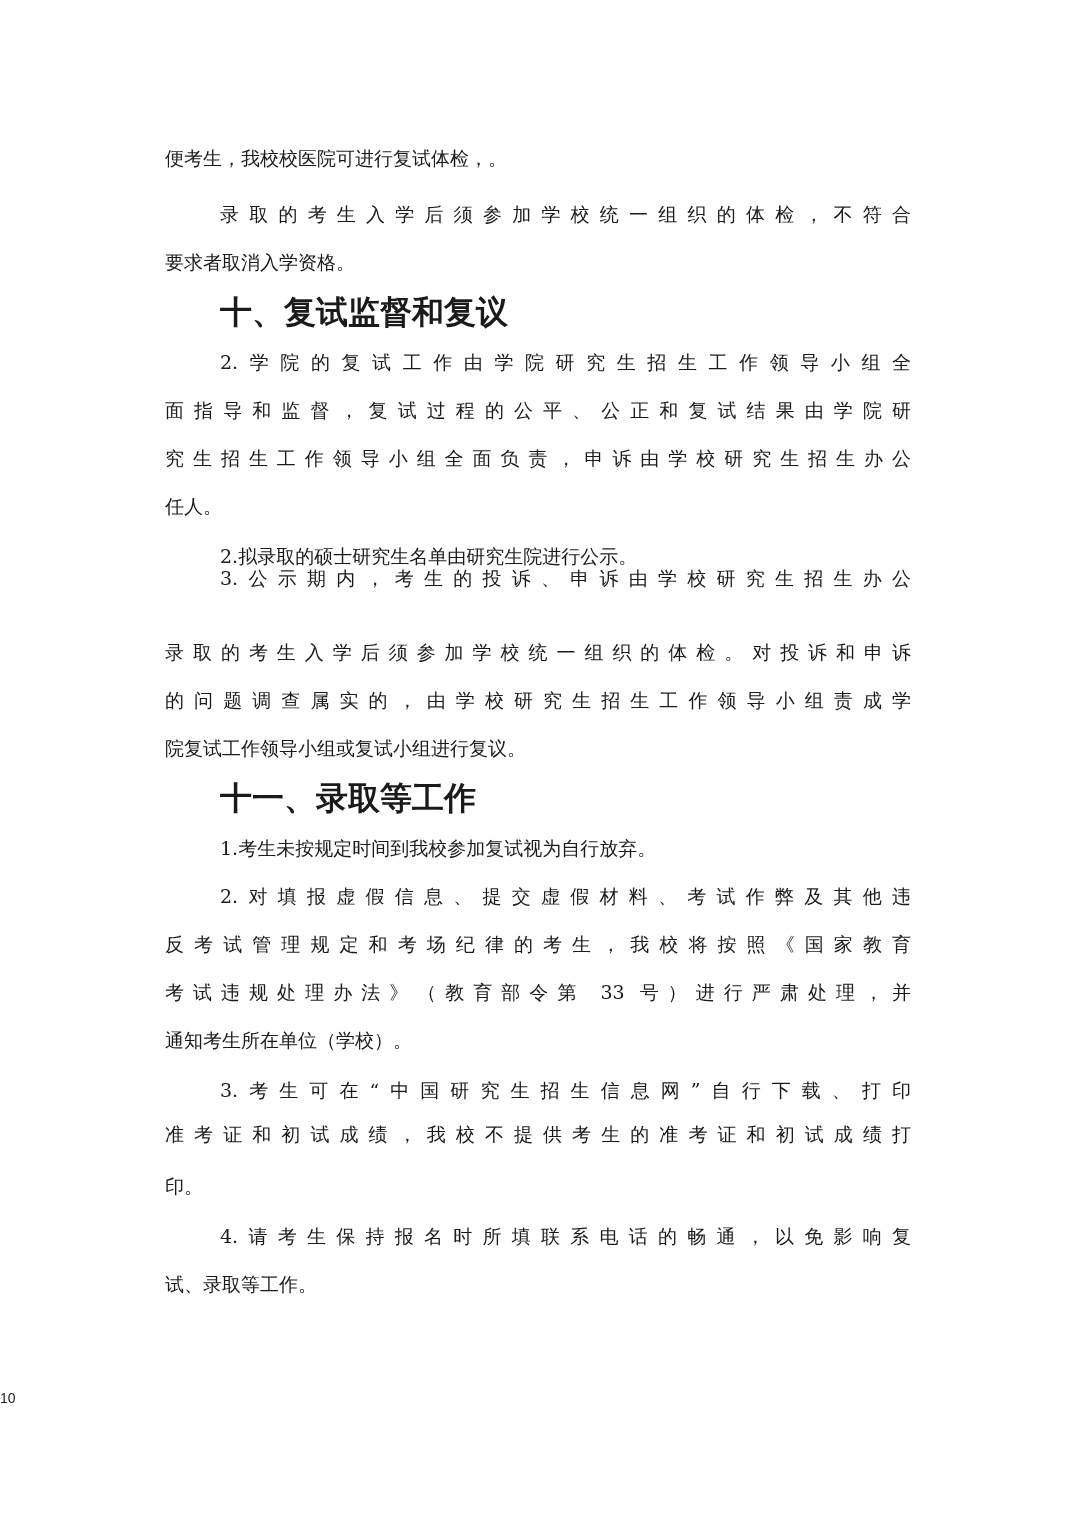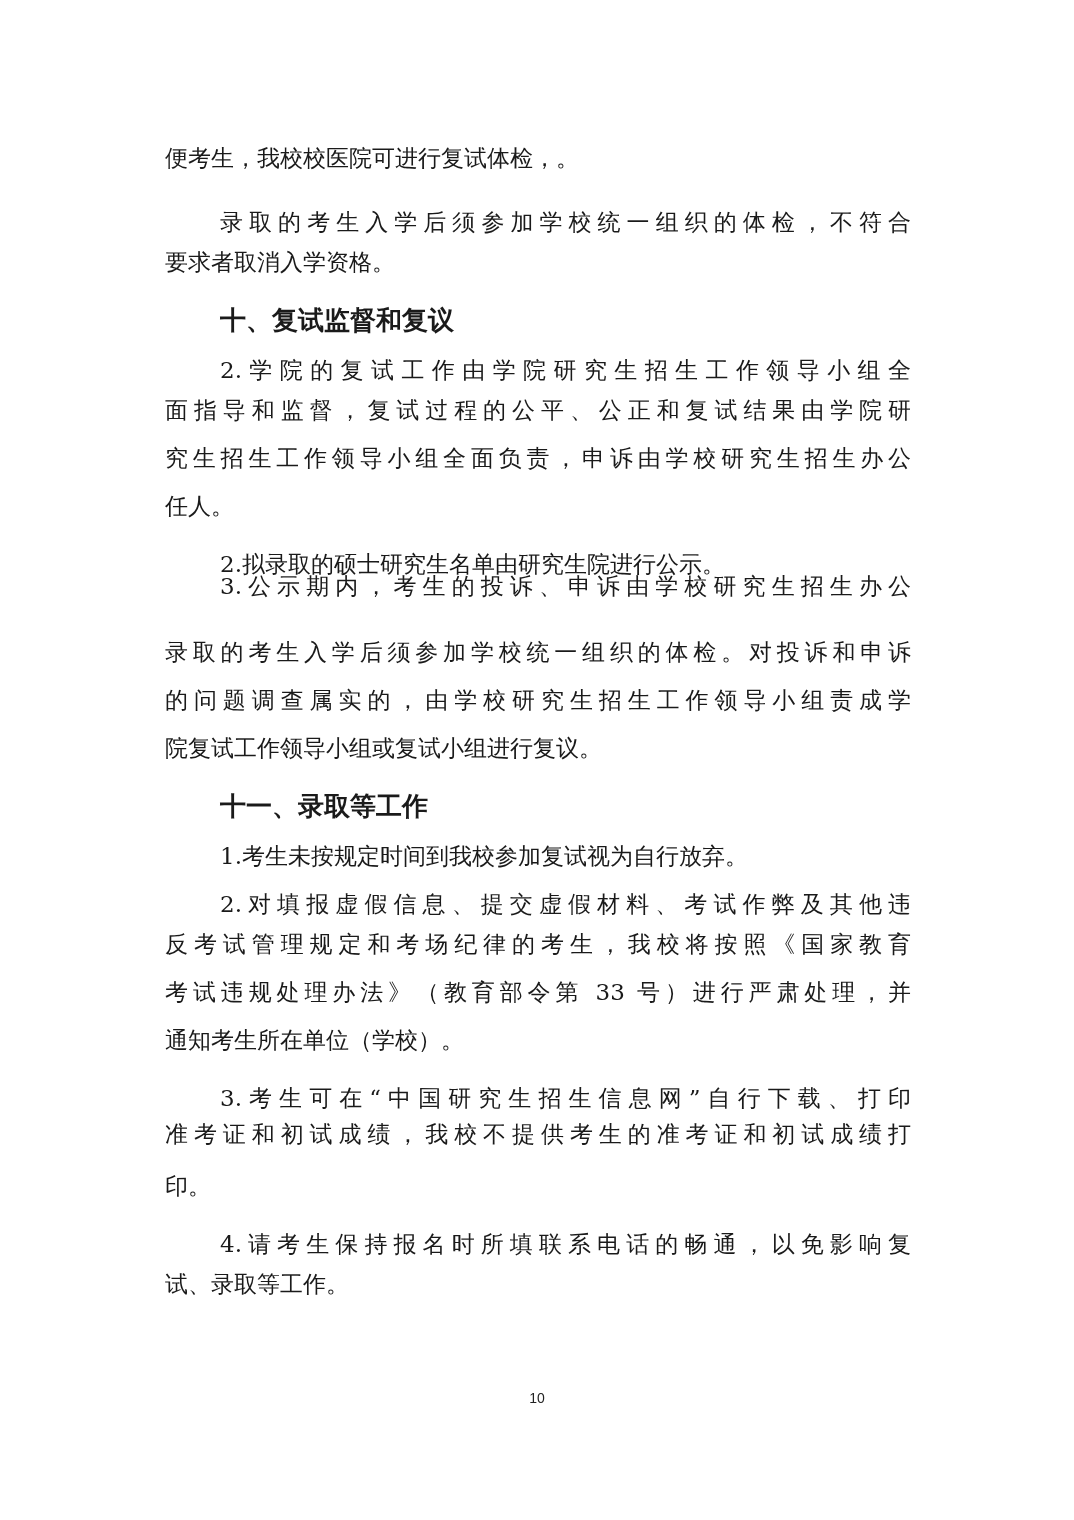--- a/index.html
+++ b/index.html
@@ -18,48 +18,47 @@
     .page {
       position: absolute;
       left: 165px;
       top: 138px;
       width: 746px;
     }
     .line {
       position: absolute;
       left: 0;
       height: 40px;
-      font-size: 23px;
+      font-size: 19px;
       line-height: 40px;
       white-space: nowrap;
       letter-spacing: 0px;
     }
     .line.justify {
       width: 746px;
       text-align: justify;
       text-align-last: justify;
     }
     .line.indent {
       left: 55px;
-      margin-top: 8px;
     }
     .line.indent.justify {
       width: 691px;
     }
     .heading {
       font-family: "DejaVu Sans", "Liberation Sans", sans-serif;
       font-weight: bold;
-      font-size: 26px;
+      font-size: 32px;
     }
     .page-number {
       position: absolute;
       left: 0;
       width: 1074px;
       top: 1390px;
-      text-align: center;
+      text-align: left;
       font-family: "Liberation Sans", "DejaVu Sans", sans-serif;
       font-size: 14px;
       color: #222;
     }
   </style>
 </head>
 <body>
 
 <div class="page">
   <div class="line" style="top:0px">便考生，我校校医院可进行复试体检，。</div>

